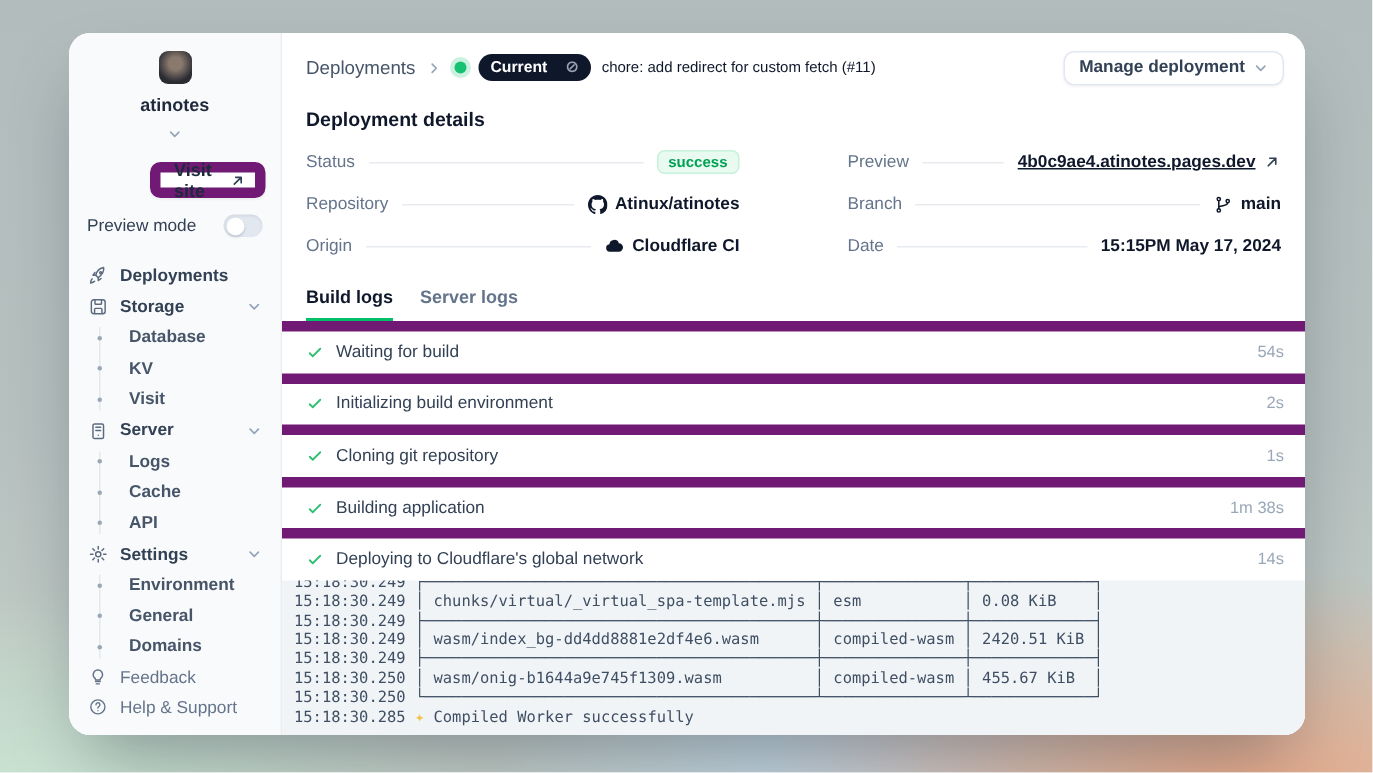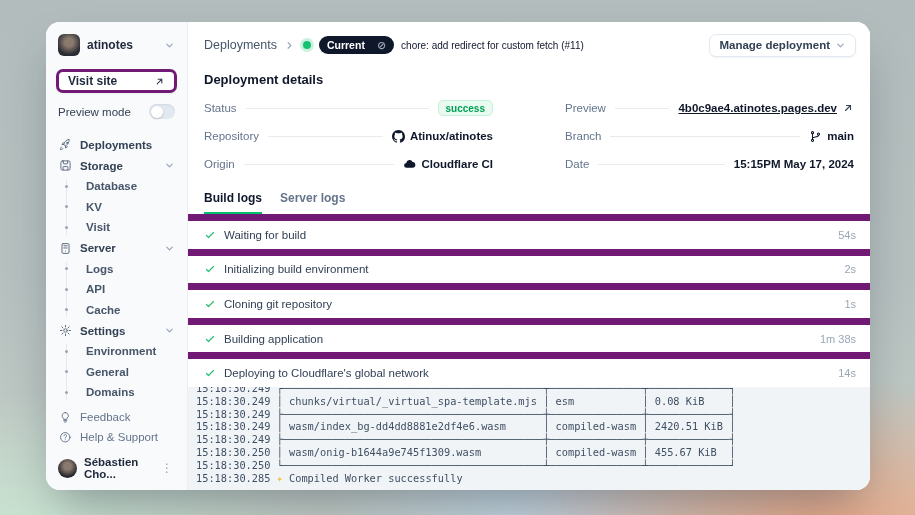--- a/index.html
+++ b/index.html
@@ -15,30 +15,30 @@
   .card {
     position:absolute; left:46px; top:22px; width:824px; height:468px;
     background:#fff; border-radius:14px; overflow:hidden; display:flex;
     box-shadow:0 24px 48px -12px rgba(15,23,42,.35);
   }
   
   .sidebar {
     width:142px; min-width:142px; background:#f9fafb; border-right:1px solid #ebedf0;
     padding:11px 10px 10px 10px; display:flex; flex-direction:column; font-size:11.5px;
   }
-  .ws-row { display:flex; align-items:center; gap:7px; padding:1px 2px; cursor:pointer; }
+  .ws-row { display:flex; align-items:center; gap:7px; padding:1px 2px; cursor:pointer;flex-direction:column; }
   .avatar-sq { width:22px; height:22px; border-radius:6px;
     background:radial-gradient(circle at 50% 38%, #8a7a6e 0 24%, #2b2b33 70%); }
   .ws-name { font-weight:700; color:#1e293b; font-size:12px; flex:1; }
   .chev { color:#94a3b8; display:flex; }
   .chev svg { width:11px; height:11px; }
   .visit-btn {
-    margin-top:12px; height:24px; background:#fff; border:3px solid #701a75; border-radius:7px;
+    margin-top:12px; height:24px; background:#fff; border:7px solid #701a75; border-radius:7px;
     box-shadow:0 1px 2px rgba(15,23,42,.05); display:flex; align-items:center; gap:6px;
-    padding:0 9px; font-weight:700; font-size:12px; color:#1e293b; cursor:pointer;
+    padding:0 9px; font-weight:700; font-size:12px; color:#1e293b; cursor:pointer;margin-left:44px;
   }
   .visit-btn .sp { flex:1; }
   .preview-row { margin-top:11px; display:flex; align-items:center; padding:0 2px; }
   .preview-label { flex:1; color:#334155; font-size:11.5px; }
   .toggle { width:26px; height:15px; border-radius:999px; background:#e2e8f0; position:relative; cursor:pointer;
     box-shadow:inset 0 1px 2px rgba(15,23,42,.08); }
   .toggle::after { content:""; position:absolute; left:1.5px; top:1.5px; width:12px; height:12px;
     border-radius:50%; background:#fff; box-shadow:0 1px 2px rgba(15,23,42,.2); }
   .nav { margin-top:15px; }
   .nav-item { display:flex; align-items:center; gap:8px; height:21px; color:#334155; cursor:pointer; padding:0 2px; }
@@ -188,25 +188,25 @@
               </svg>
           </span>
         </div>
         <div class="nav-sub">
           <div class="sub-item">
               <span class="bullet"></span>
               <span class="slabel">Logs</span>
             </div>
           <div class="sub-item">
               <span class="bullet"></span>
+              <span class="slabel">Cache</span>
+            </div>
+          <div class="sub-item">
+              <span class="bullet"></span>
               <span class="slabel">API</span>
-            </div>
-          <div class="sub-item">
-              <span class="bullet"></span>
-              <span class="slabel">Cache</span>
             </div>
         </div>
 
         <div class="nav-item">
           <span class="nicon">
             <svg viewBox="0 0 24 24" fill="none" stroke="currentColor" stroke-width="1.8" stroke-linecap="round" stroke-linejoin="round">
                 <circle cx="12" cy="12" r="3.2"></circle>
                 <path d="M12 2.5v3M12 18.5v3M2.5 12h3M18.5 12h3M5.3 5.3l2.1 2.1M16.6 16.6l2.1 2.1M18.7 5.3l-2.1 2.1M7.4 16.6l-2.1 2.1"></path>
               </svg>
           </span>

